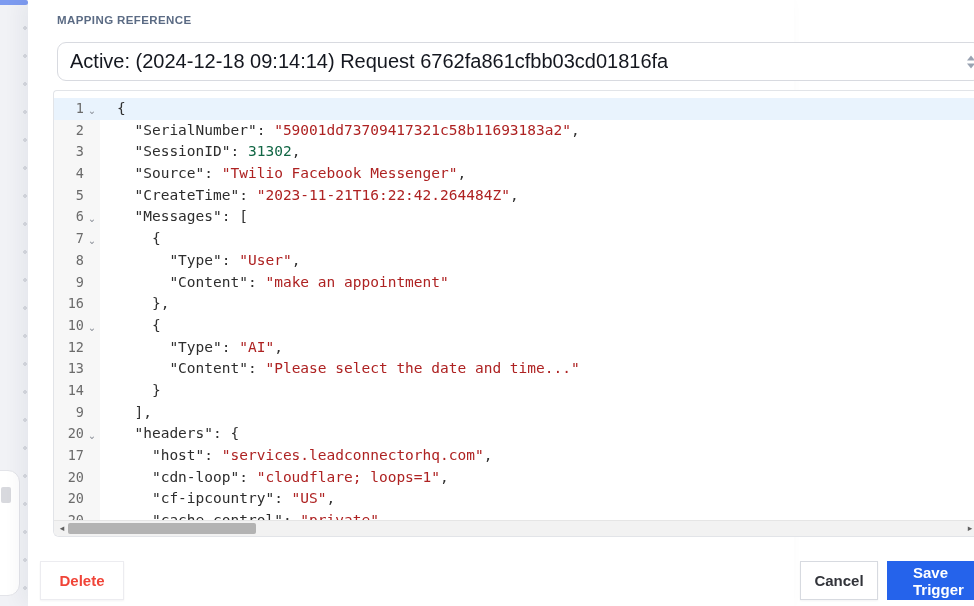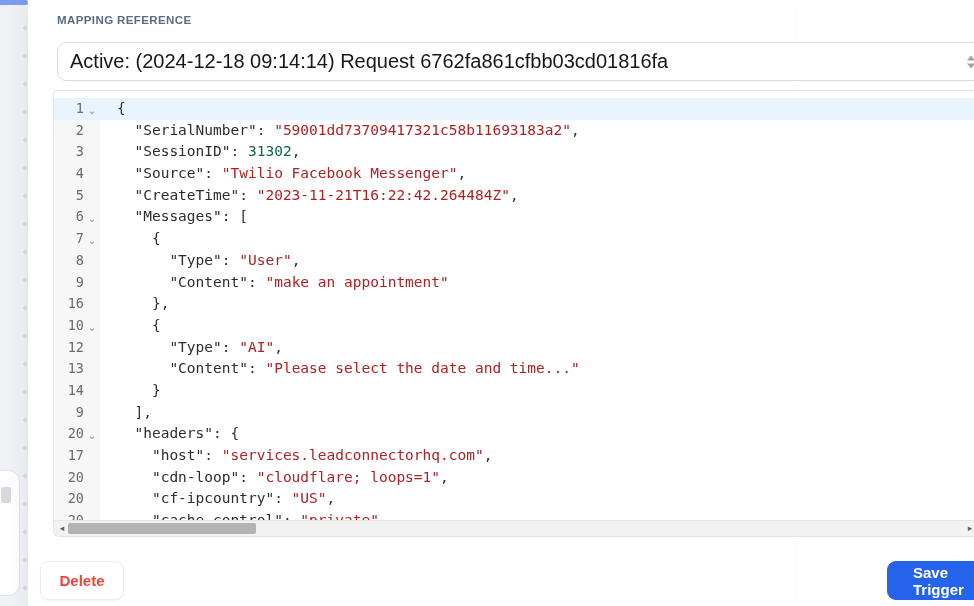--- a/index.html
+++ b/index.html
@@ -55,21 +55,21 @@
 
   
   .h-scrollbar{position:absolute;left:0;right:0;bottom:0;height:16px;background:#f2f2f2;
     border-top:1px solid #e5e5e5;box-sizing:border-box;}
   .sb-arrow{position:absolute;top:0;height:15px;line-height:15px;font-size:9px;color:#606060;width:12px;text-align:center;cursor:pointer;}
   .sb-arrow.left{left:2px;}
   .sb-arrow.right{right:6px;}
   .sb-thumb{position:absolute;left:14px;top:2px;width:188px;height:11px;background:#b3b3b3;border-radius:2px;cursor:grab;}
 
   
-  .btn{position:absolute;top:561px;height:39px;border-radius:9px;font-size:15px;font-weight:600;
+  .btn{position:absolute;top:561px;height:39px;border-radius:0;font-size:15px;font-weight:600;
     font-family:"Liberation Sans", sans-serif;cursor:pointer;box-sizing:border-box;}
   .btn-delete{left:12px;width:84px;background:#fff;border:1px solid #ececf0;color:var(--danger);
     box-shadow:0 1px 2px rgba(16,24,40,.05);}
   .btn-cancel{left:772px;width:78px;background:#fff;border:1px solid #d7dae0;color:#32343a;
     box-shadow:0 1px 2px rgba(16,24,40,.05);}
   .btn-save{left:859px;width:122px;background:var(--accent);border:1px solid var(--accent);color:#fff;
     text-align:left;padding-left:25px;}
 </style>
 </head>
 <body>
@@ -239,16 +239,17 @@
           </div>
         </div>
       <div class="h-scrollbar">
         <span class="sb-arrow left">◂</span>
         <div class="sb-thumb"></div>
         <span class="sb-arrow right">▸</span>
       </div>
     </div>
 
     <button class="btn btn-delete">Delete</button>
+    <button class="btn btn-cancel">Cancel</button>
     <button class="btn btn-save">Save Trigger</button>
 
   </div>
 </div>
 
 </body></html>

